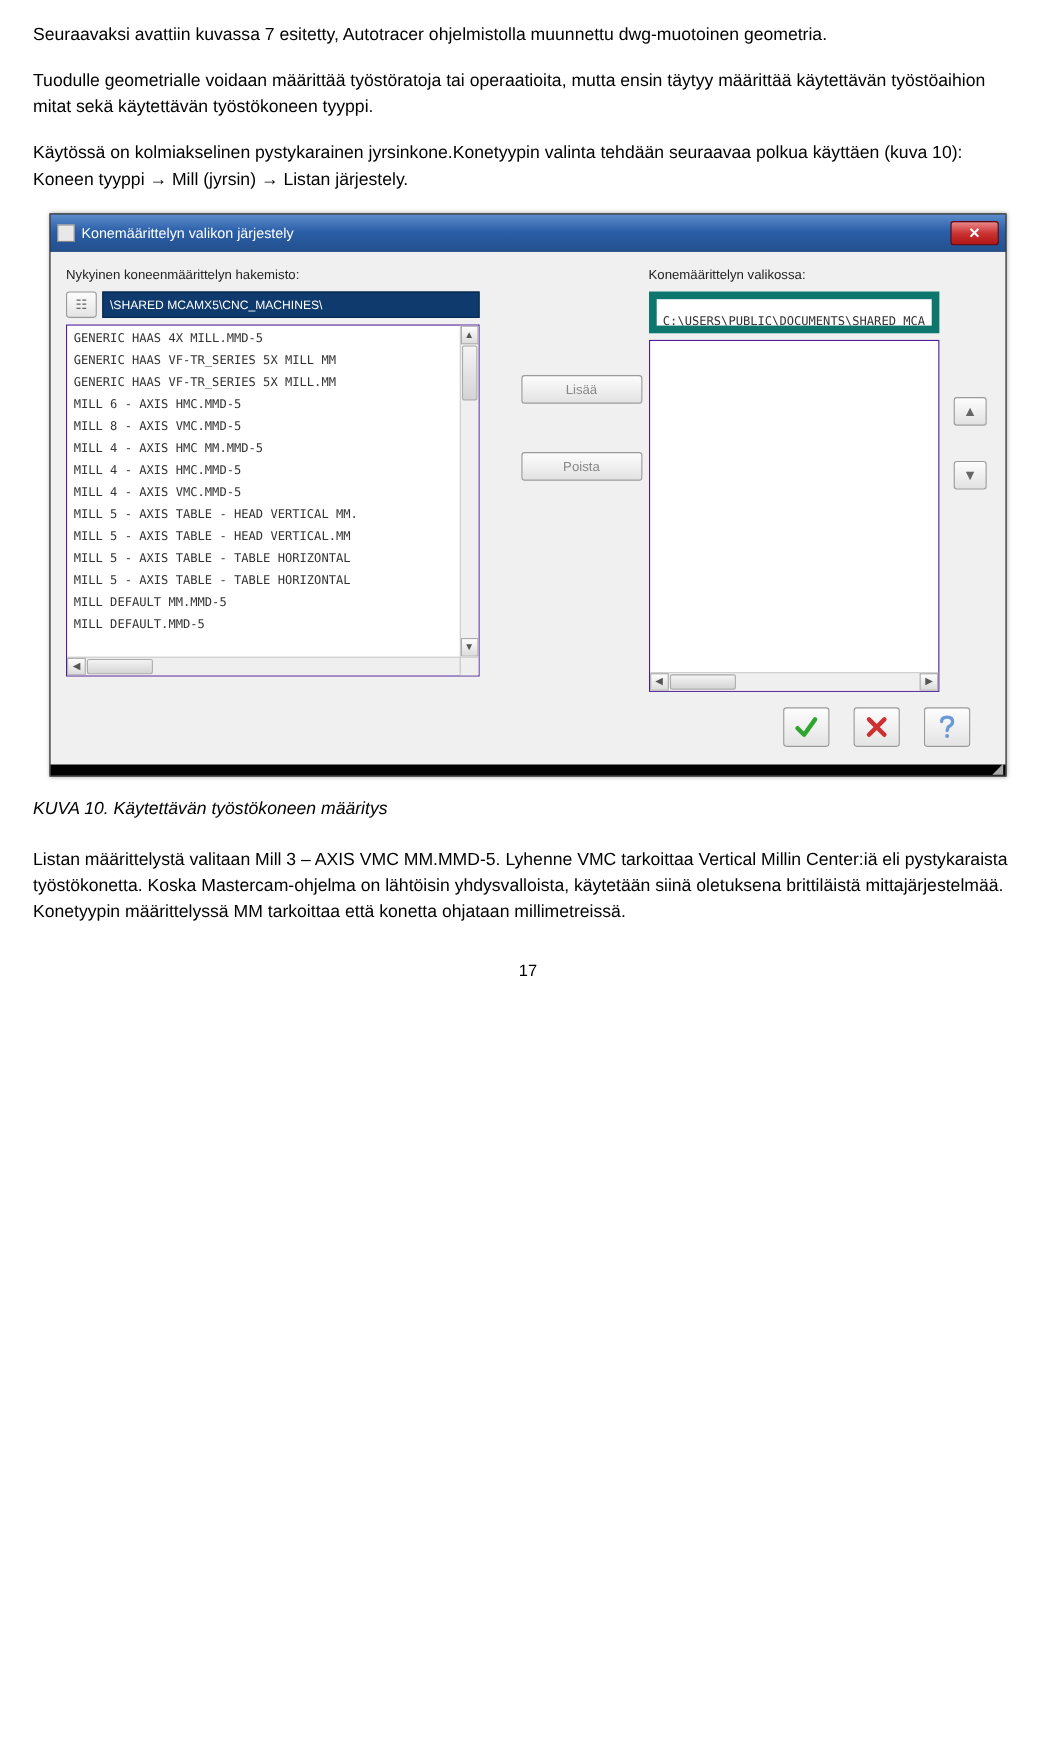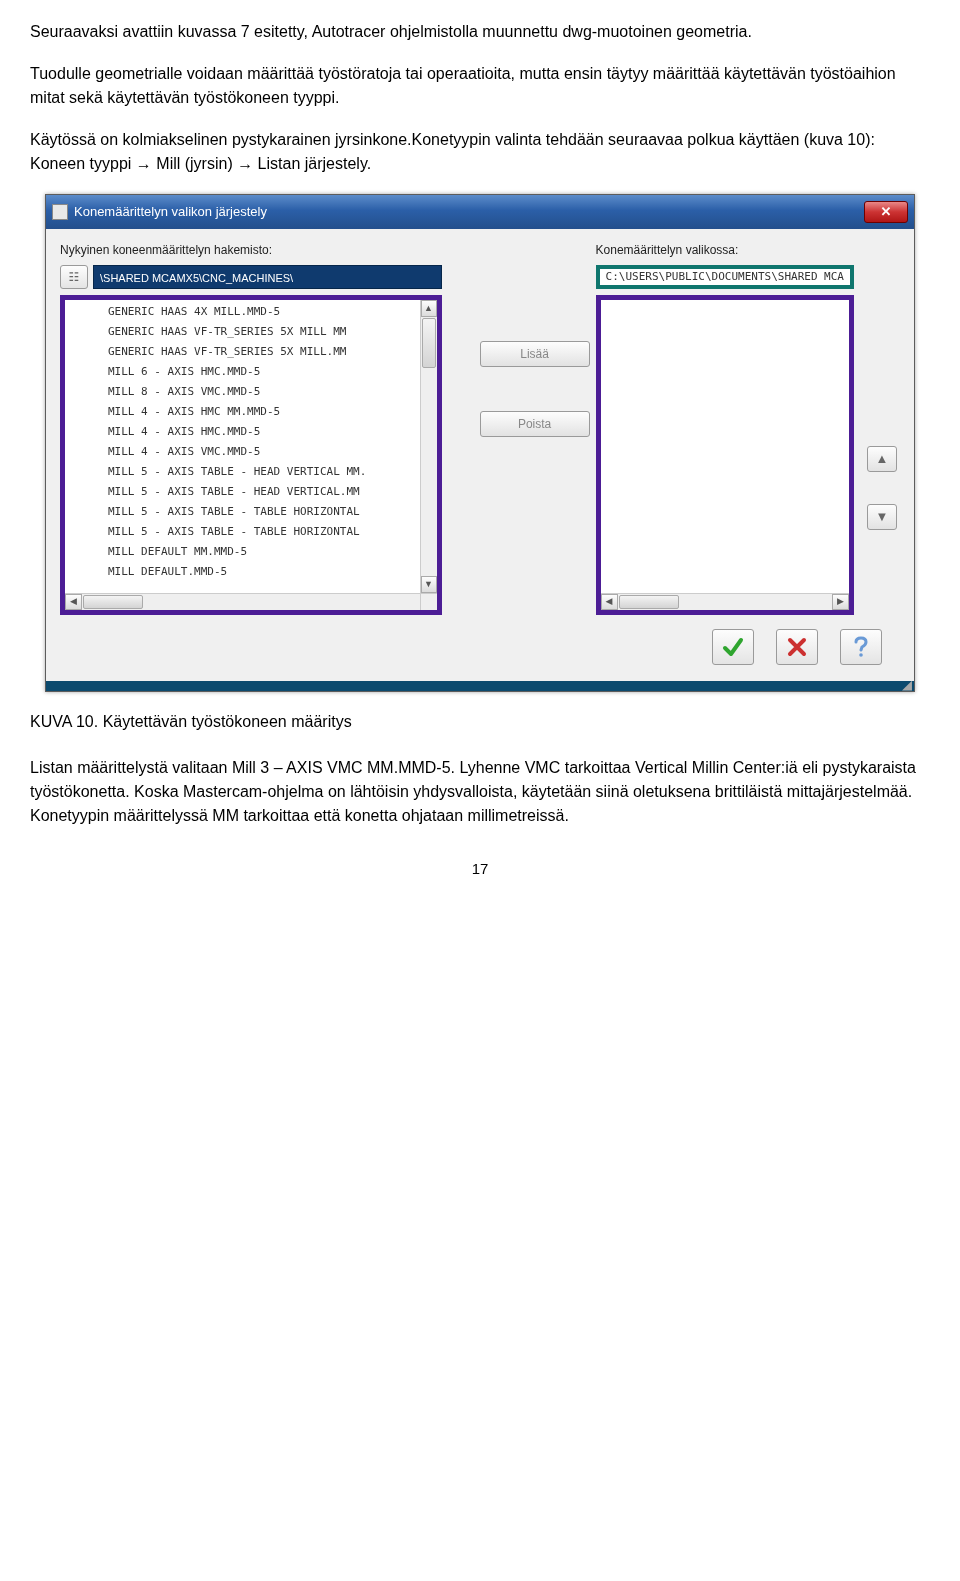--- a/index.html
+++ b/index.html
@@ -7,30 +7,30 @@
     font-family: Arial, Helvetica, sans-serif;
     background: #fff;
     width: 960px;
     margin: 0 auto;
     padding: 20px 30px;
     font-size: 16px;
     color: #000;
     line-height: 1.5;
   }
   .body-text { margin-bottom: 18px; }
-  .caption { margin: 18px 0 22px; }
+  .caption { font-style: italic; margin: 18px 0 22px; }
   .page-num { text-align: center; margin-top: 30px; font-size: 15px; }
 
   
   .dialog {
     width: 870px;
     margin: 10px auto 10px;
     border: 1px solid #5c5c5c;
     box-shadow: 0 0 4px rgba(0,0,0,0.35);
-    background: #0c4a6e;
+    background: #000000;
   }
   .titlebar {
     height: 34px;
     background: linear-gradient(180deg,#5c8cca 0%,#2b5fa8 45%,#234f8c 100%);
     display: flex;
     align-items: center;
     justify-content: space-between;
     padding: 0 6px;
     color: #fff;
     font-size: 13px;
@@ -53,21 +53,21 @@
     padding: 12px 14px 10px;
     background: #f0f0f0;
   }
   .cols {
     display: flex;
     gap: 12px;
     align-items: flex-start;
   }
   .col-left { width: 382px; }
   .col-mid  { width: 130px; padding-top: 100px; display:flex; flex-direction:column; gap:44px; align-items:center; }
-  .col-right{ flex: 1; display:flex; gap:10px;align-items:center; }
+  .col-right{ flex: 1; display:flex; gap:10px; }
   .col-right-list { flex:1; }
   .col-arrows { width: 36px; padding-top: 120px; display:flex; flex-direction:column; gap:32px; align-items:center;}
 
   .field-label { font-size: 12px; margin-bottom: 6px; color:#222; }
 
   .path-row { display:flex; align-items:center; gap:5px; margin-bottom:6px; }
   .tree-btn {
     width: 28px; height: 24px;
     background: linear-gradient(180deg,#fdfdfd,#e4e4e4);
     border:1px solid #9a9a9a; border-radius:3px;
@@ -76,30 +76,30 @@
   }
   .path-box {
     flex:1; height: 24px;
     background:#0f3a6e; color:#fff;
     font-size: 11px; padding: 4px 6px; border:1px solid #06264a;
     font-family: Liberation Sans, sans-serif;
     white-space: nowrap; overflow: hidden;
   }
   .path-box-right {
     height: 24px; background:#fff; color:#333;
-    border:4px solid #0f766e; padding:0 6px; font-size:11px;
+    border:7px solid #0f766e; padding:12px 6px; font-size:11px;
     font-family: "Lucida Console", monospace;
     white-space: nowrap; overflow:hidden;
   }
 
   .listbox {
-    border:5px solid #4c1d95; background:#fff;
+    border:1px solid #4c1d95; background:#fff;
     height: 320px; overflow:hidden;
     position: relative;
-    display:flex; flex-direction:column;padding-left:37px;
+    display:flex; flex-direction:column;
   }
   .listbox-items {
     flex:1; overflow:hidden;
     font-size: 11px; line-height: 20px;
     font-family: "Lucida Console","Consolas",monospace;
     color:#333; padding: 2px 0;
   }
   .listbox-items .item { padding: 0 6px; white-space:nowrap; overflow:hidden; }
   .list-right .listbox-items { min-height: 296px; }
 

